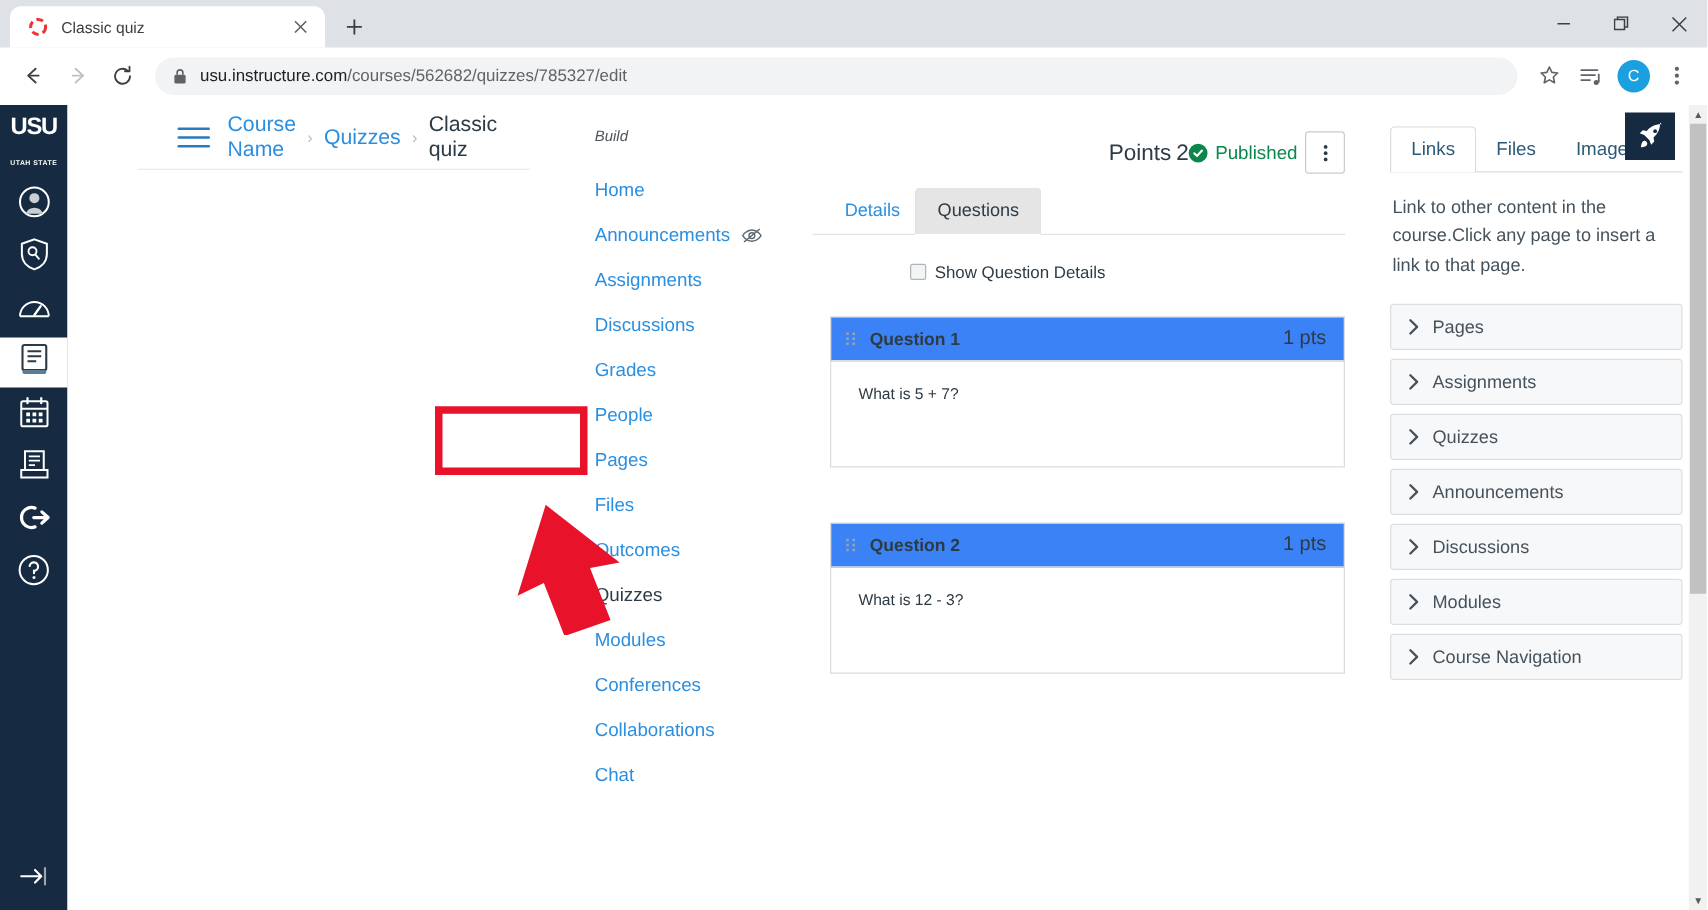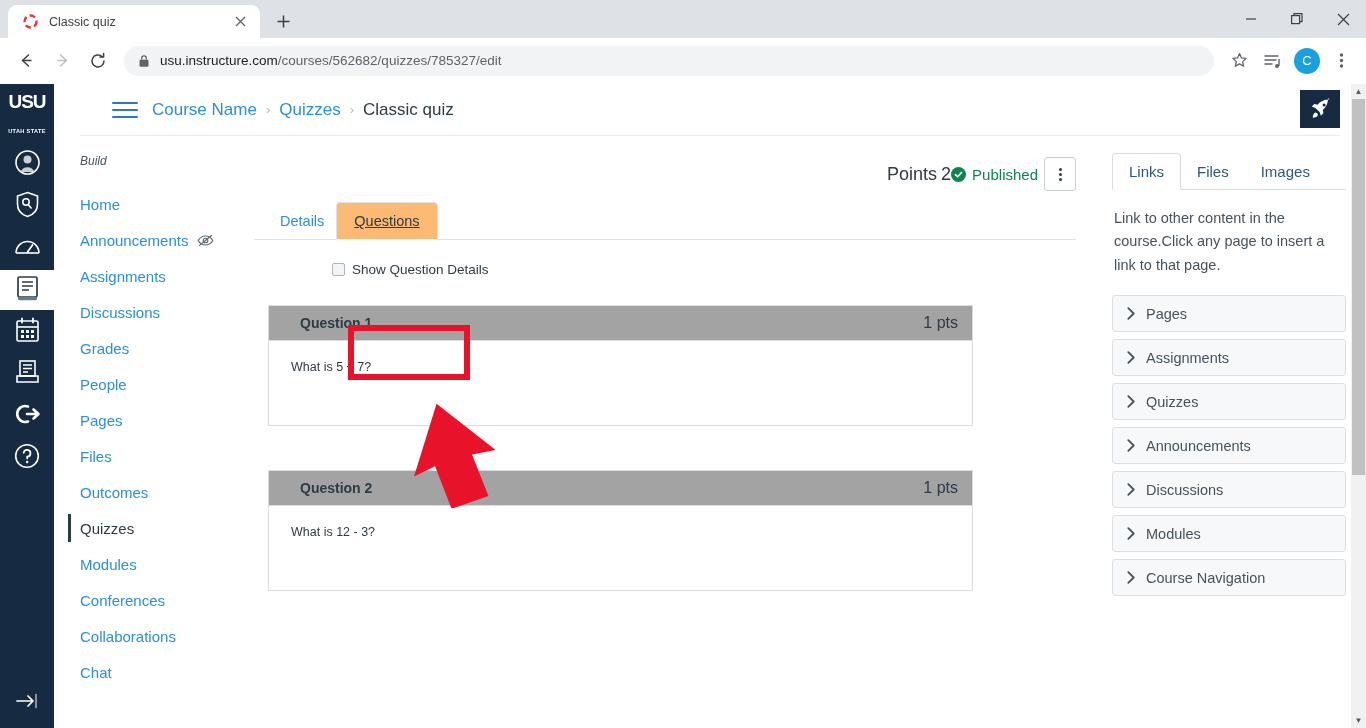--- a/index.html
+++ b/index.html
@@ -140,24 +140,25 @@
   .rail-spacer { flex: 1 1 auto; }
   .rail-collapse {
     width: 54px; height: 46px;
     display: flex; align-items: center; justify-content: center;
     color: #ffffff; margin-bottom: 4px;
   }
 
   
   .page {
     flex: 1 1 auto;
-    display: flex; flex-direction: column;
+    display: flex; 
     min-width: 0;
     position: relative;
     background: #fff;
+    padding-left: 30px;
   }
   .breadcrumb-bar {
     height: 52px;
     display: flex; align-items: center;
     padding: 0 26px 0 32px;
     gap: 14px;
     border-bottom: 1px solid #e8eaec;
     margin: 0 26px 0 26px;
     flex: 0 0 52px;
   }
@@ -236,27 +237,26 @@
     height: 38px;
     padding-left: 14px;
     position: relative;
   }
   .tab-item {
     font-size: 14.5px; color: #2b8fe0;
     padding: 0 12px 10px 12px;
   }
   .tab-item.selected {
     color: #2d3b45;
-    background: #fdba74;
+    background: #e5e5e5;
     border: 1px solid #dfe3e6;
     border-bottom: 1px solid #ffffff;
     border-radius: 4px 4px 0 0;
     padding: 10px 17px 10px 17px;
     margin-bottom: -1px;
-    text-decoration: underline;
   }
 
   .show-details-row {
     display: flex; align-items: center; gap: 7px;
     margin: 22px 0 0 78px;
     font-size: 13.5px; color: #2d3b45;
   }
   .cb {
     width: 13px; height: 13px;
     border: 1px solid #aeb6bc; background: #f3f4f5;
@@ -264,21 +264,21 @@
   }
 
   .q-list { margin-top: 28px; padding-left: 14px; }
   .q-card {
     border: 1px solid #d9dde0;
     background: #fff;
     margin-bottom: 44px;
     max-width: 705px;
   }
   .q-head {
-    background: #a3a3a3;
+    background: #3b82f6;
     border-bottom: 1px solid #d9dde0;
     height: 35px;
     display: flex; align-items: center;
     padding: 0 14px 0 12px;
     gap: 12px;
   }
   .drag-dots {
     display: grid; grid-template-columns: 2px 2px; gap: 2px 3px;
     flex: 0 0 auto;
   }

